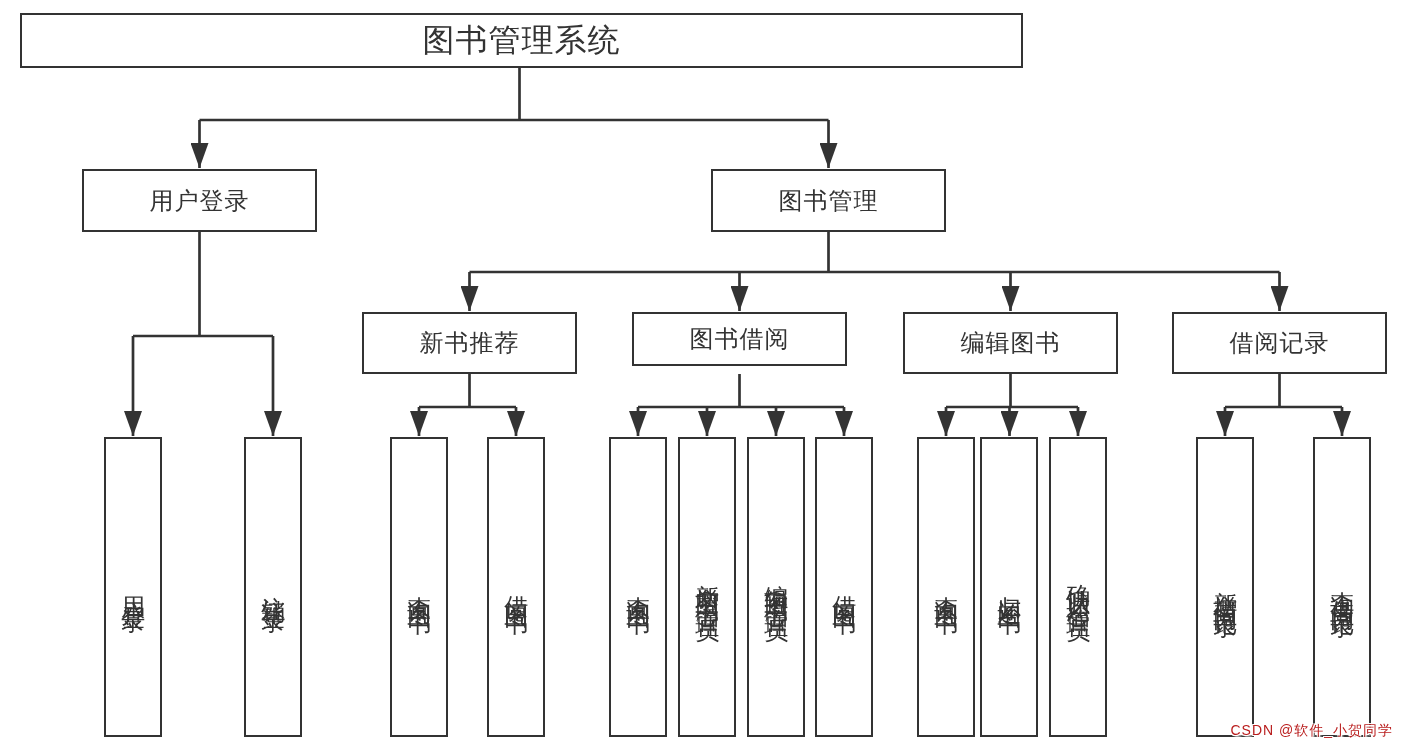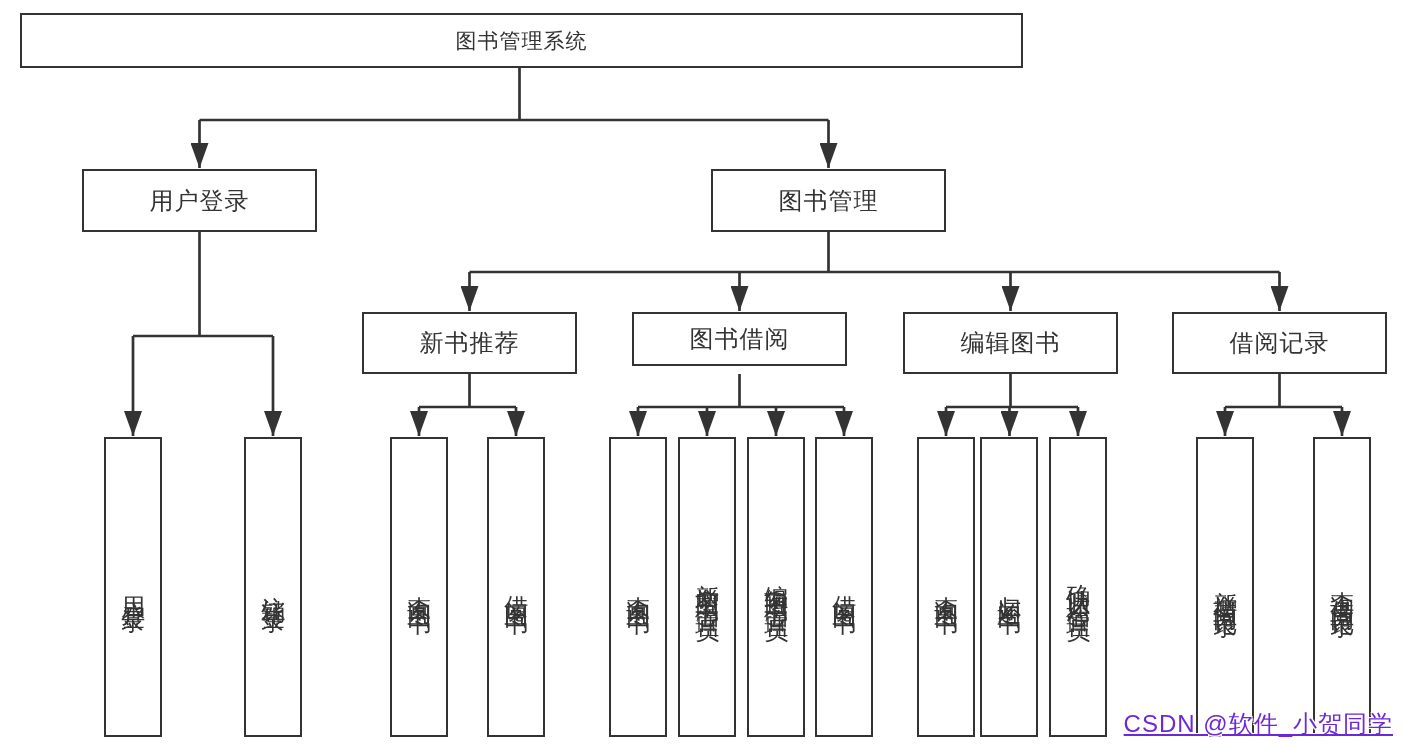--- a/index.html
+++ b/index.html
@@ -20,39 +20,38 @@
     display:flex;
     align-items:center;
     justify-content:center;
     z-index:1;
   }
   .hlabel{
     font-size:24px;
     letter-spacing:1px;
     white-space:nowrap;
   }
-  .root .hlabel{font-size:21px;}
+  .root .hlabel{font-size:32px;}
   .leaf .vlabel{
     writing-mode:vertical-rl;
     text-orientation:mixed;
     font-size:24px;
     letter-spacing:5px;
     line-height:1.1;
   }
   #watermark{
     position:absolute;
     right:12px;
     bottom:7px;
     z-index:2;
-    font-size:24px;
-    color:#6d28d9;
+    font-size:14px;
+    color:#b91c1c;
     letter-spacing:1px;
     text-shadow:1px 1px 0 #ffffff,-1px -1px 0 #ffffff,1px -1px 0 #ffffff,-1px 1px 0 #ffffff,2px 2px 2px #ffffff;
     white-space:nowrap;
-    text-decoration:underline;
   }
 </style>
 </head>
 <body>
 
 <div id="canvas">
 
   <svg id="connectors" width="1405" height="747" viewBox="0 0 1405 747">
     <defs>
       <marker id="arw" markerUnits="userSpaceOnUse" markerWidth="25" markerHeight="18" viewBox="0 0 25 18" refX="25" refY="9" orient="auto">

